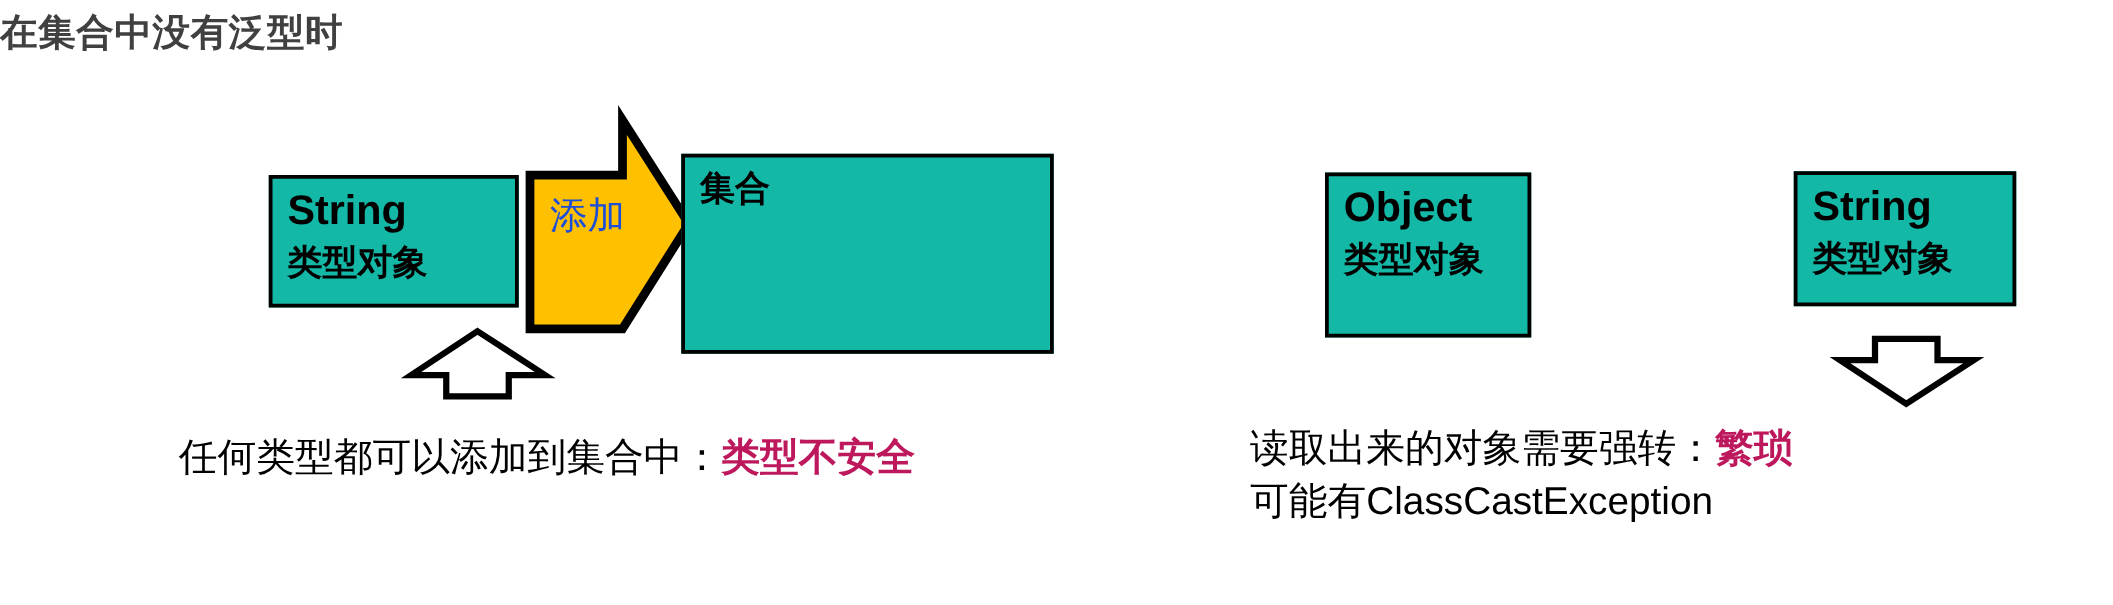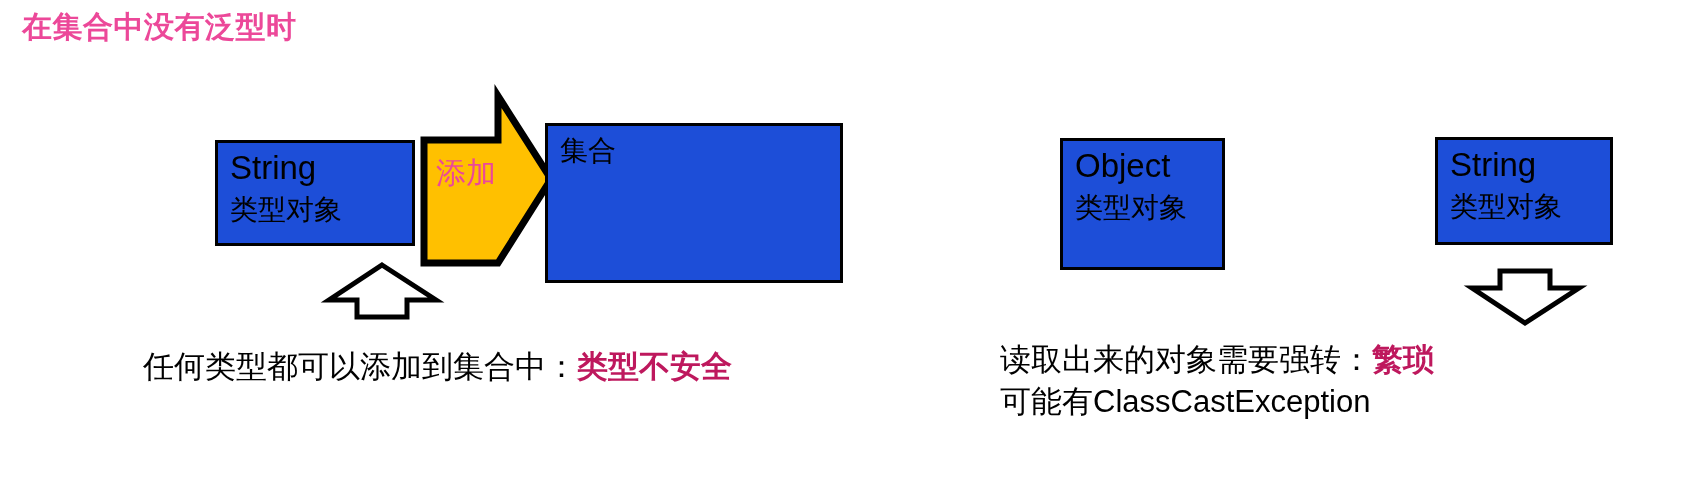--- a/index.html
+++ b/index.html
@@ -17,40 +17,41 @@
   #slide {
     position: relative;
     width: 1690px;
     height: 484px;
     background: #ffffff;
   }
 
   
   #slide-title {
     position: absolute;
-    left: 22px;
+    left: 0;
     top: 8px;
     font-family: "DejaVu Serif", "Liberation Serif", serif;
     font-weight: bold;
     font-size: 30px;
     line-height: 38px;
-    color: #ec4899;
+    color: #404040;
     letter-spacing: 0.5px;
     white-space: nowrap;
   }
 
   
   .green-box {
     position: absolute;
-    background: #1d4ed8;
+    background: #14b8a6;
     border: 3px solid #000000;
     box-sizing: border-box;
     color: #000000;
     padding: 4px 8px 4px 12px;
     overflow: hidden;
+    font-weight: bold;
   }
   .box-line {
     display: block;
     line-height: 42px;
     white-space: nowrap;
   }
   .line-latin {
     font-family: "Liberation Sans", sans-serif;
     font-size: 33px;
   }
@@ -80,28 +81,28 @@
   .arrow-orange svg {
     position: absolute;
     left: 0;
     top: 0;
     width: 135px;
     height: 175px;
     overflow: visible;
   }
   .arrow-label {
     position: absolute;
-    left: 0;
+    left: 20px;
     top: 64px;
     width: 92px;
-    text-align: center;
+    text-align: left;
     font-family: "DejaVu Serif", "Liberation Serif", serif;
     font-size: 30px;
     line-height: 34px;
-    color: #ec4899;
+    color: #1d4ed8;
     pointer-events: none;
   }
   #arrow-1 { left: 420px; top: 92px; }
   #arrow-2 { left: 875px; top: 92px; }
   #arrow-3 { left: 1255px; top: 92px; }
 
   
   .arrow-white {
     position: absolute;
   }

